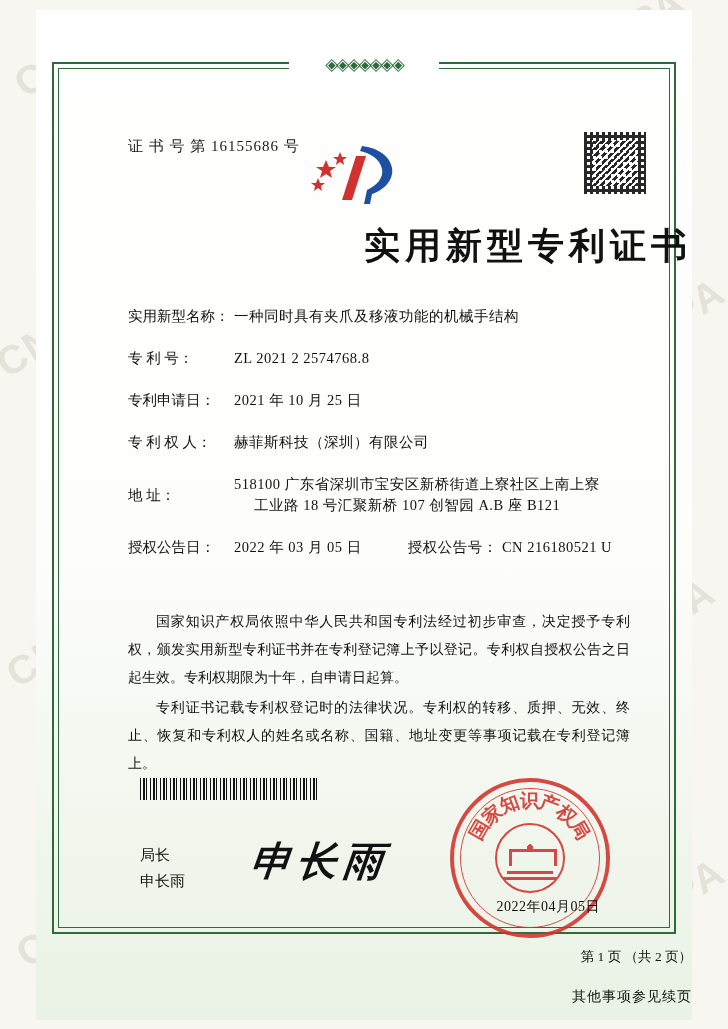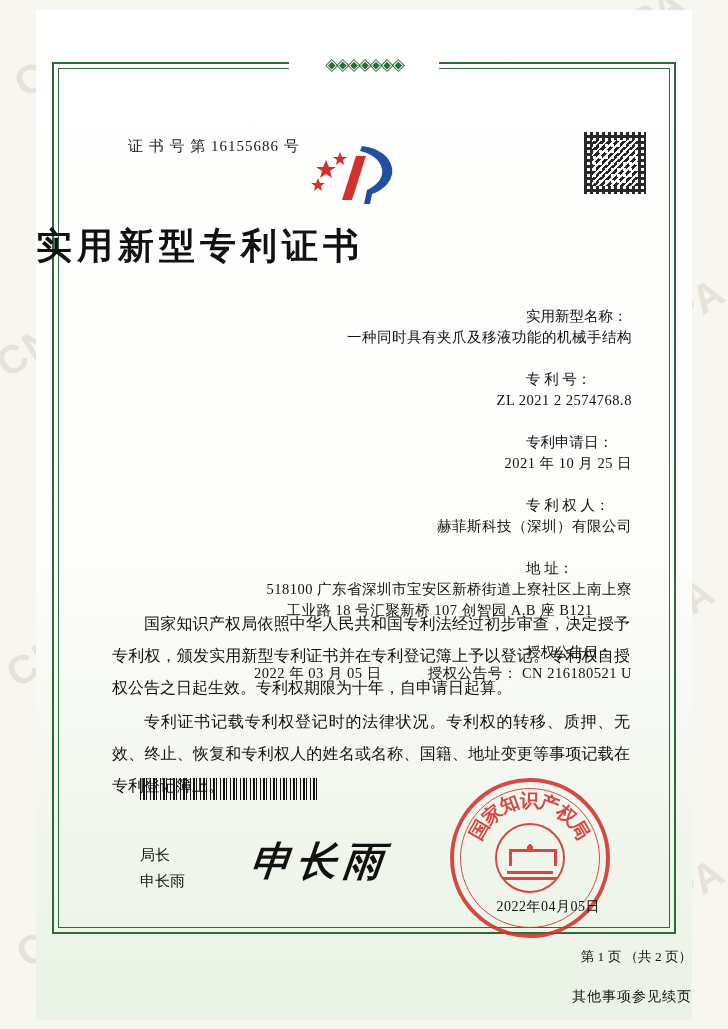--- a/index.html
+++ b/index.html
@@ -118,67 +118,66 @@
     transform: translateX(-50%);
     width: 120px;
     height: 72px;
   }
   .logo svg { display:block; }
 
   .title {
     position: absolute;
     left: 0; right: 0;
     top: 212px;
-    text-align: left;
+    text-align: right;
     font-size: 36px;
     font-weight: bold;
     letter-spacing: 5px;
     color: #111;
     font-family: "DejaVu Serif", serif;
   }
 
   
   .fields {
     position: absolute;
     left: 92px;
     right: 60px;
     top: 296px;
     font-size: 14.5px;
     color: #111;
   }
   .row {
     display: flex;
-    align-items: flex-end;
+    align-items: center;
     margin-bottom: 21px;
     line-height: 1.45;
-    flex-direction: column;
   }
   .row .lbl {
     flex: 0 0 auto;
     width: 106px;
     letter-spacing: 0px;
     white-space: nowrap;
   }
   .row .val {
     flex: 1 1 auto;
     letter-spacing: .5px;
   }
   .row .val .line2 { display: block; margin-left: 20px; font-family: Liberation Serif, serif; }
   .row .val2 {
     margin-left: 42px;
     white-space: nowrap;
   }
 
   
   .paras {
     position: absolute;
-    left: 76px;
+    left: 92px;
     right: 62px;
     top: 598px;
-    font-size: 16px;
+    font-size: 14px;
     color: #111;
     line-height: 2.0;
     text-align: justify;
   }
   .paras p { margin: 0 0 2px 0; text-indent: 2em; }
 
   
   .barcode {
     position: absolute;
     left: 104px;

